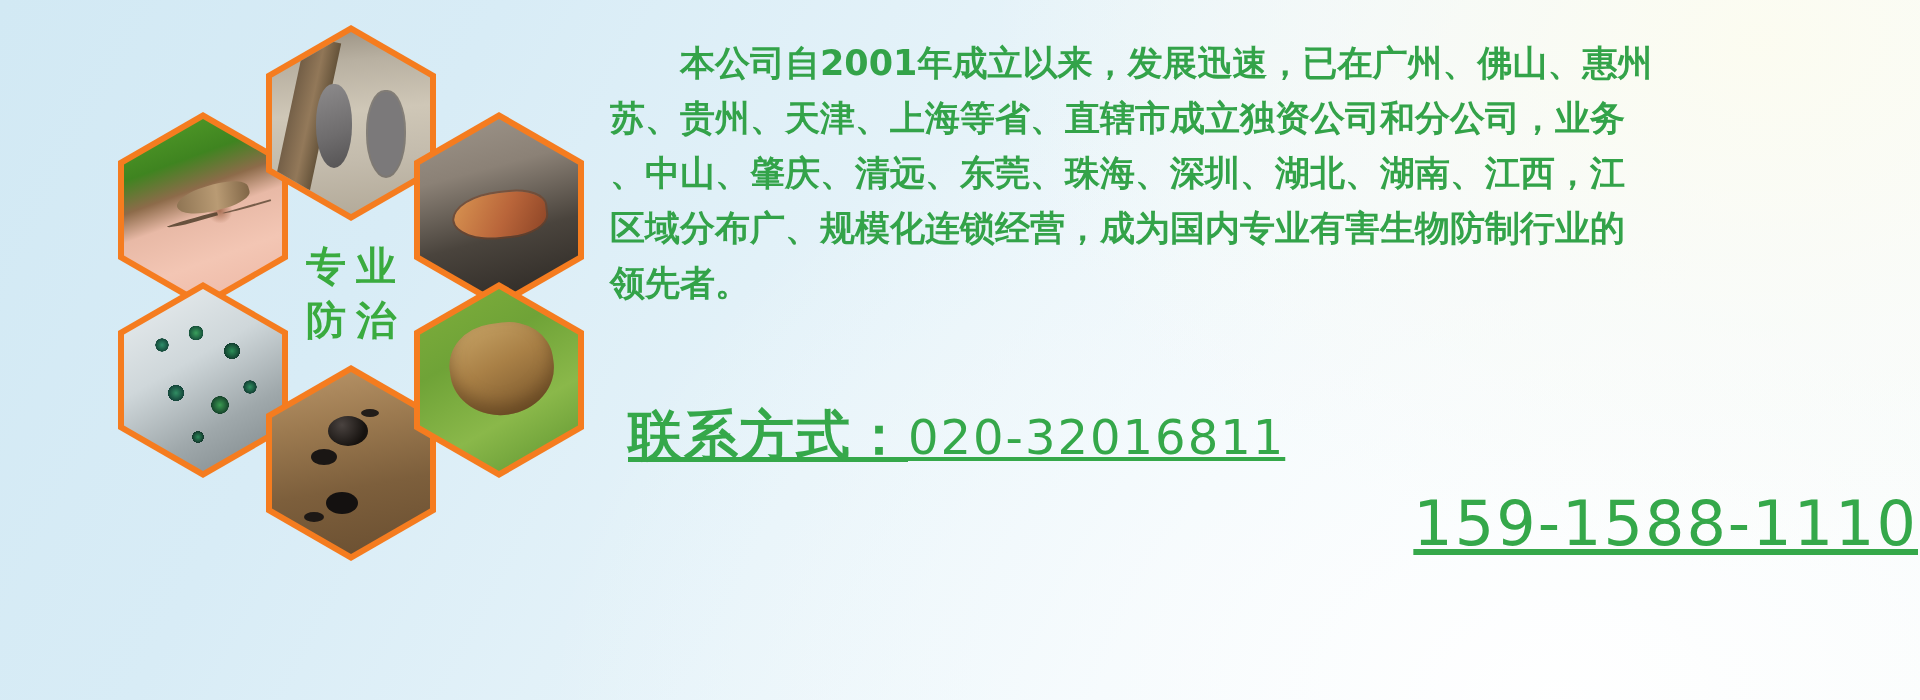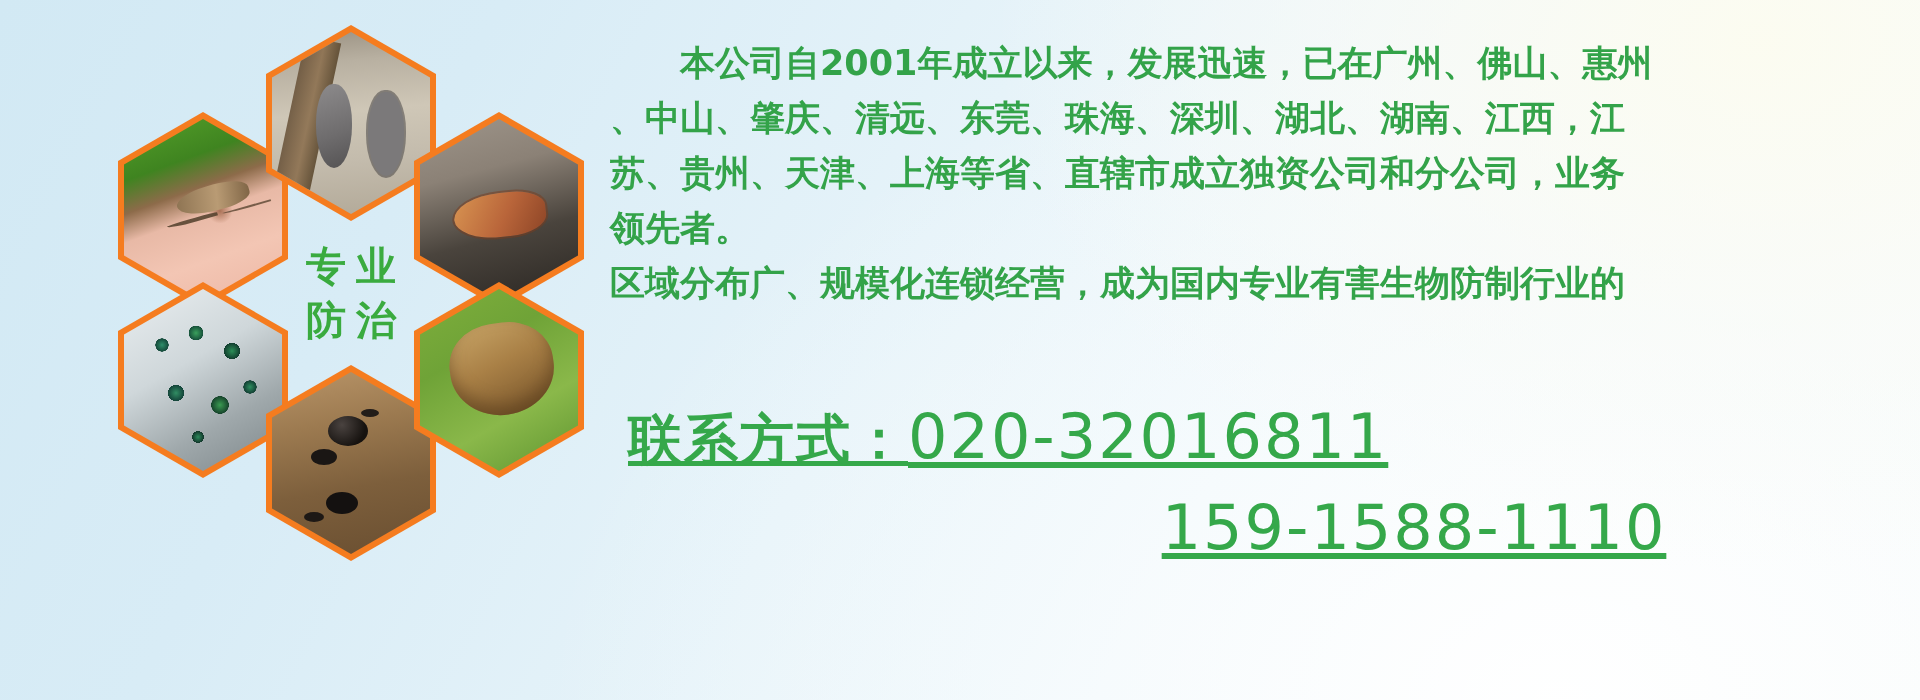--- a/index.html
+++ b/index.html
@@ -138,22 +138,22 @@
   #paragraph p.indent{text-indent:70px;}
 
   #contact{
     position:absolute;left:28px;top:400px;width:1290px;
     color:#35a84a;
     font-family:"DejaVu Sans","Liberation Sans",sans-serif;
     text-decoration:underline;
   }
   .contact-row{display:flex;align-items:baseline;white-space:nowrap;}
   .contact-row .label{font-size:54px;font-weight:bold;letter-spacing:2px;}
-  .contact-row .num{font-size:62px;font-weight:normal;letter-spacing:2px;}
-  .contact-row.secondary{justify-content:center;padding-left:282px;margin-top:14px;}
+  .contact-row .num{font-size:48px;font-weight:normal;letter-spacing:2px;}
+  .contact-row.secondary{justify-content:flex-end;padding-left:282px;margin-top:14px;}
   .contact-row.secondary .num{font-size:62px;}
 </style>
 </head>
 <body>
 
 <div id="banner">
 
   <div id="collage">
 
     <div class="hex h-mosquito">
@@ -200,24 +200,24 @@
         </div>
       </div>
     </div>
 
   </div>
 
   <div id="content">
 
     <div id="paragraph">
       <p class="indent">本公司自2001年成立以来，发展迅速，已在广州、佛山、惠州</p>
+      <p>苏、贵州、天津、上海等省、直辖市成立独资公司和分公司，业务</p>
       <p>、中山、肇庆、清远、东莞、珠海、深圳、湖北、湖南、江西，江</p>
-      <p>苏、贵州、天津、上海等省、直辖市成立独资公司和分公司，业务</p>
+      <p>区域分布广、规模化连锁经营，成为国内专业有害生物防制行业的</p>
       <p>领先者。</p>
-      <p>区域分布广、规模化连锁经营，成为国内专业有害生物防制行业的</p>
     </div>
 
     <div id="contact">
       <div class="contact-row">
         <span class="label">联系方式：</span>
         <span class="num">020-32016811</span>
       </div>
       <div class="contact-row secondary">
         <span class="num">159-1588-1110</span>
       </div>

